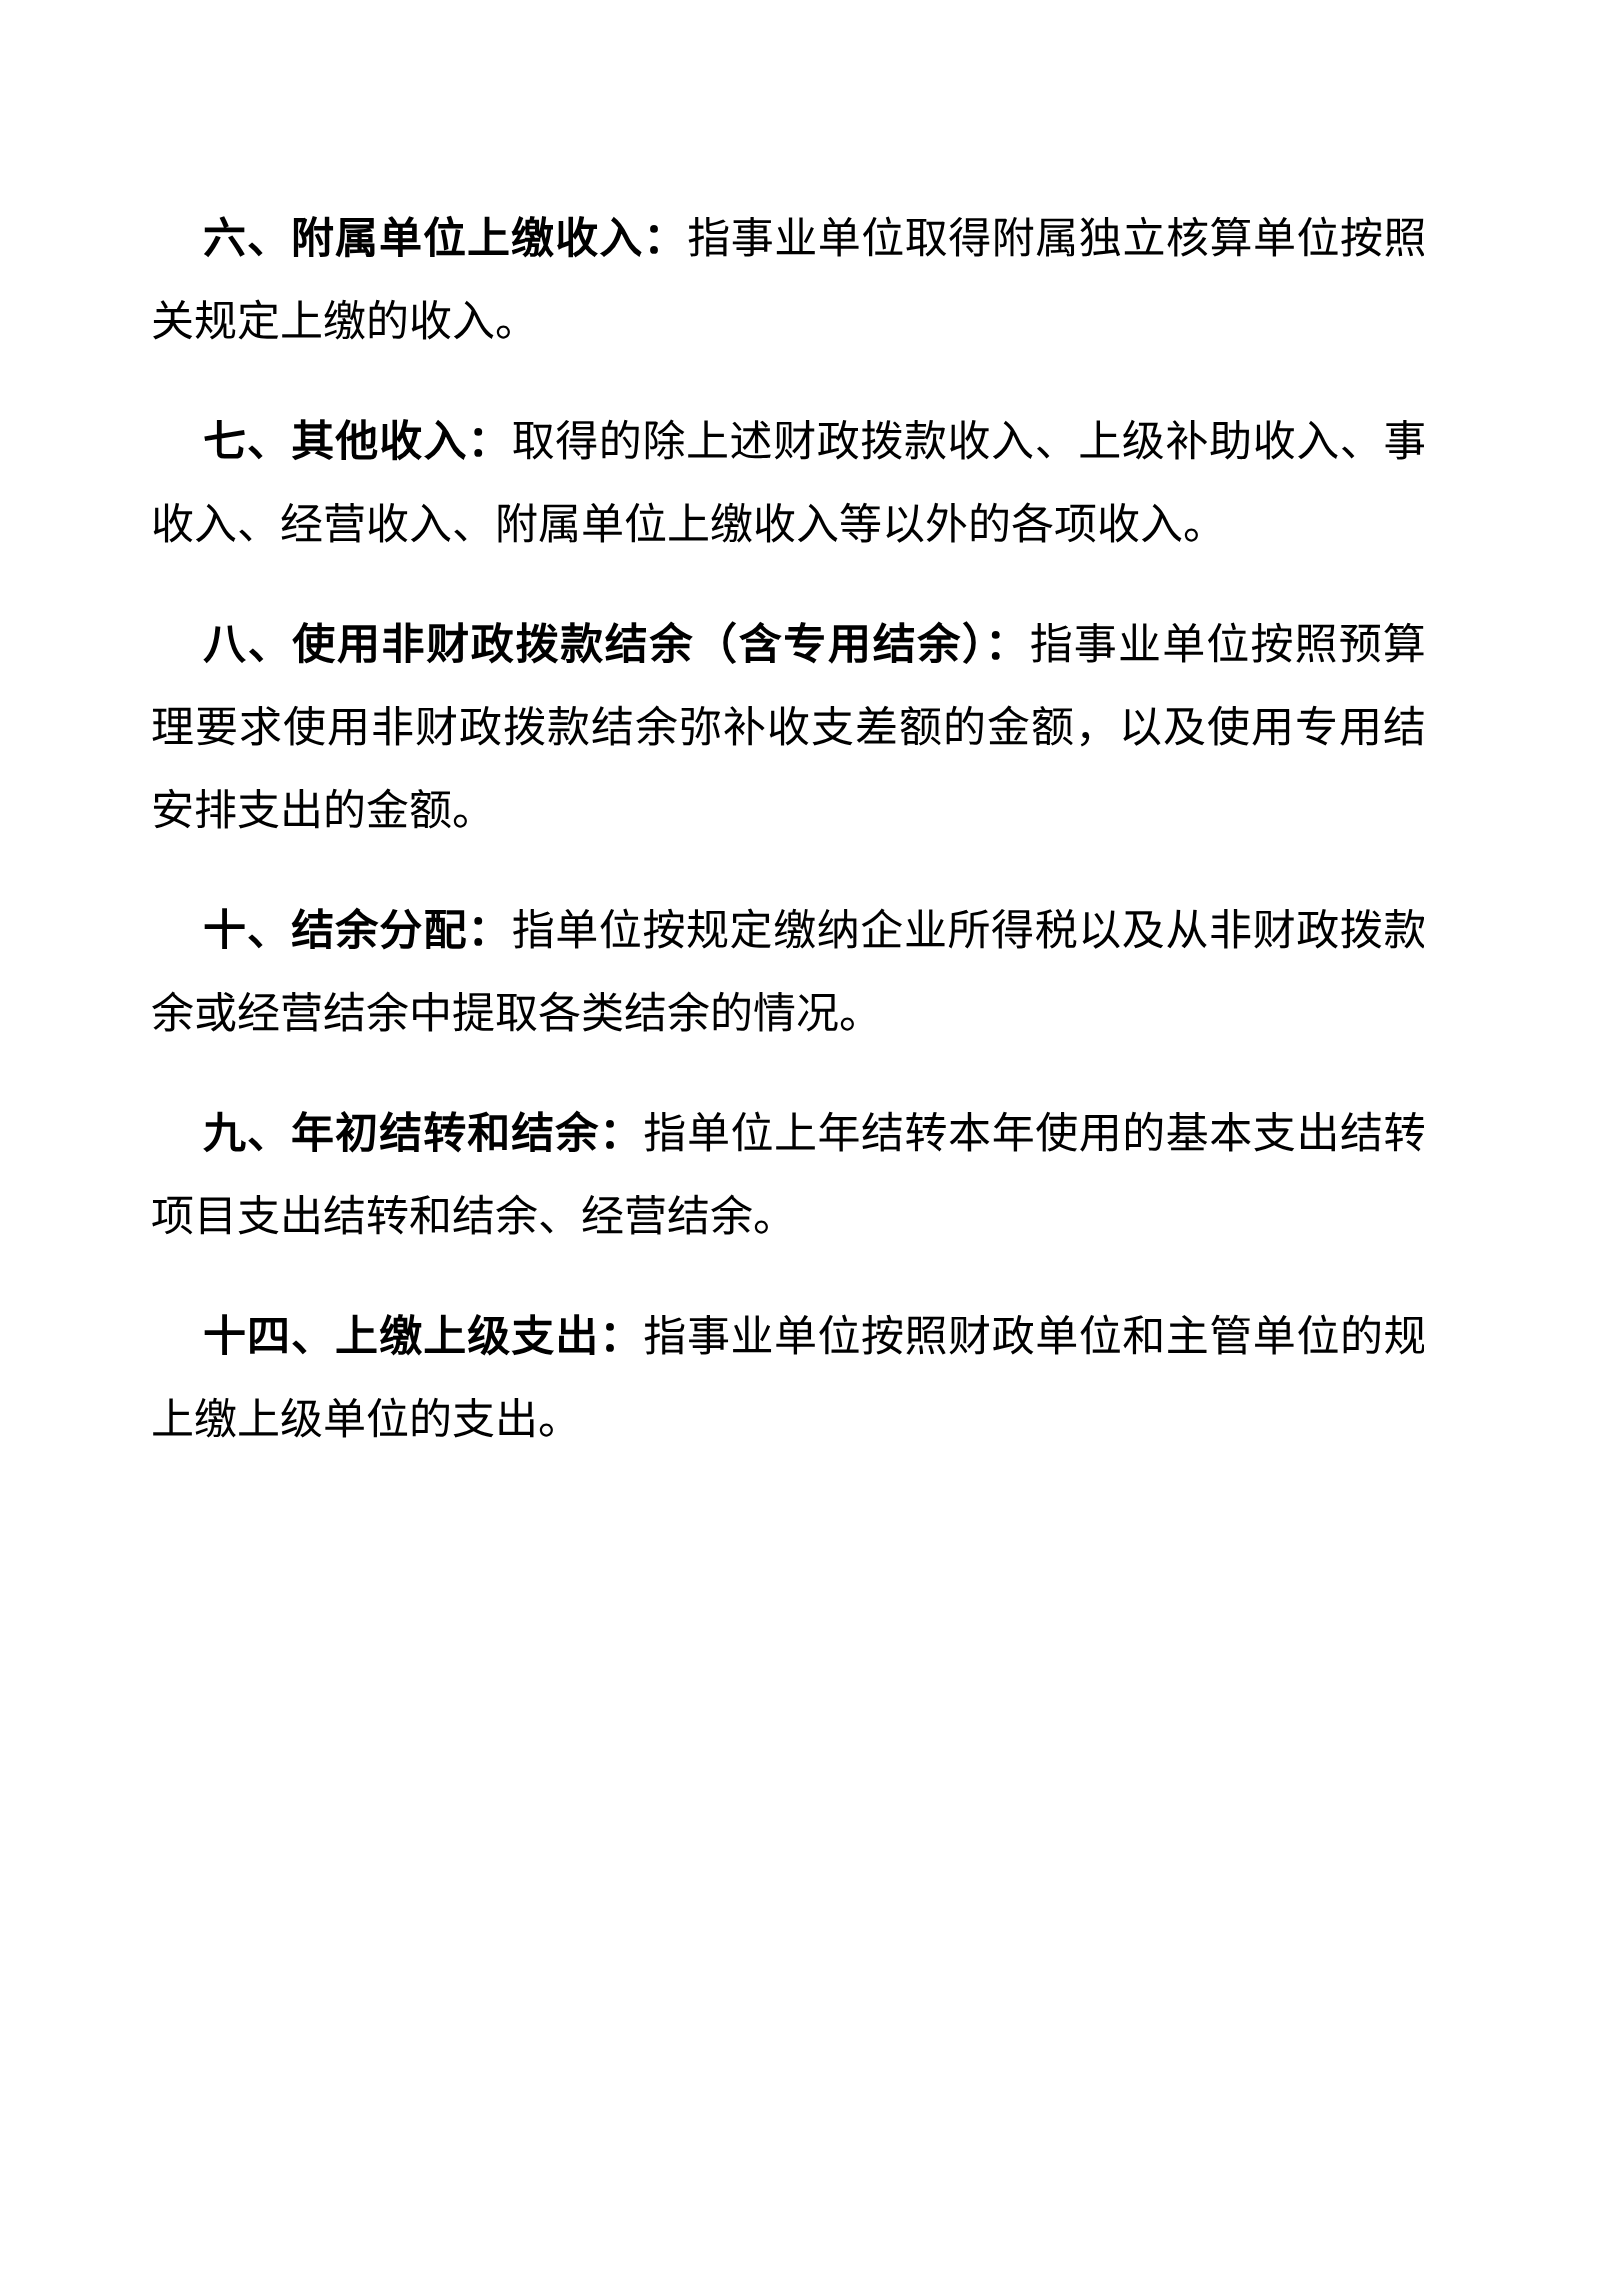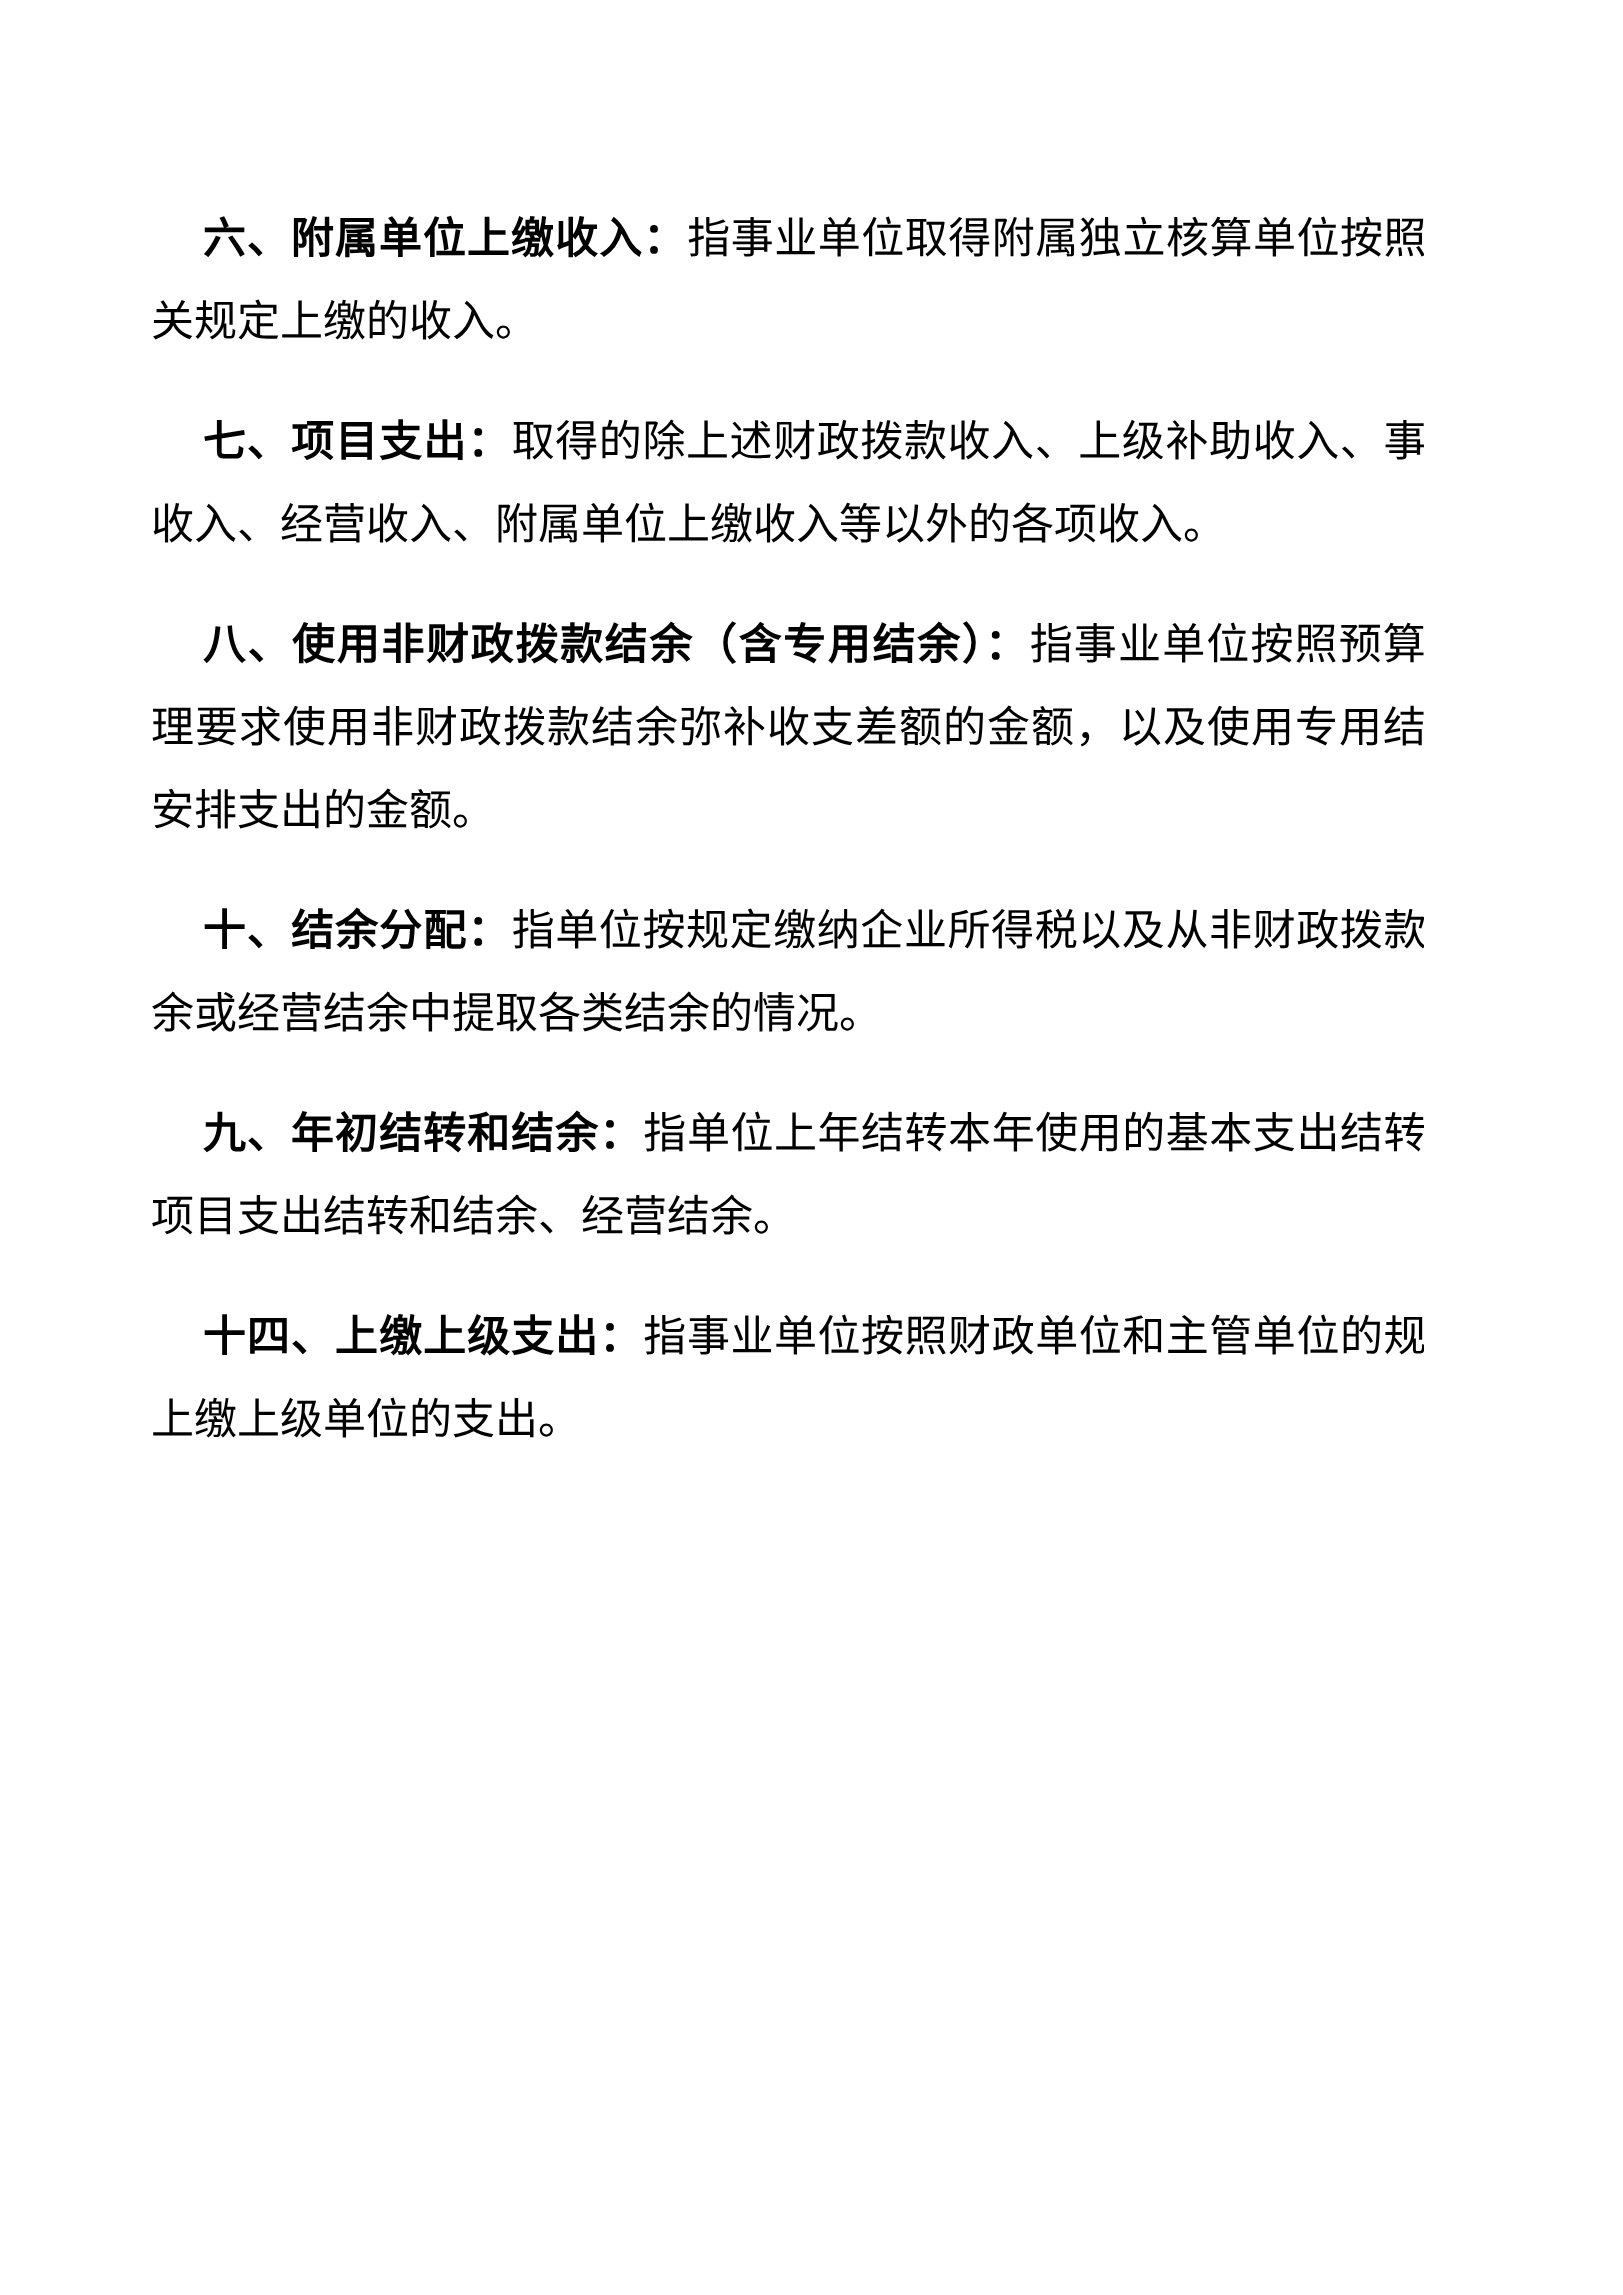--- a/index.html
+++ b/index.html
@@ -64,21 +64,21 @@
   }
 </style>
 </head>
 <body>
 
 <div class="page">
   <div class="content">
 
     <p class="para"><span class="term">六、附属单位上缴收入：</span><span class="def">指事业单位取得附属独立核算单位按照有关规定上缴的收入。</span></p>
 
-    <p class="para"><span class="term">七、项目支出：</span><span class="def">取得的除上述财政拨款收入、上级补助收入、事业收入、经营收入、附属单位上缴收入等以外的各项收入。</span></p>
+    <p class="para"><span class="term">七、其他收入：</span><span class="def">取得的除上述财政拨款收入、上级补助收入、事业收入、经营收入、附属单位上缴收入等以外的各项收入。</span></p>
 
     <p class="para"><span class="term">八、使用非财政拨款结余（含专用结余）：</span><span class="def">指事业单位按照预算管理要求使用非财政拨款结余弥补收支差额的金额，以及使用专用结余安排支出的金额。</span></p>
 
     <p class="para"><span class="term">十、结余分配：</span><span class="def">指单位按规定缴纳企业所得税以及从非财政拨款结余或经营结余中提取各类结余的情况。</span></p>
 
     <p class="para"><span class="term">九、年初结转和结余：</span><span class="def">指单位上年结转本年使用的基本支出结转、项目支出结转和结余、经营结余。</span></p>
 
 
 
 

